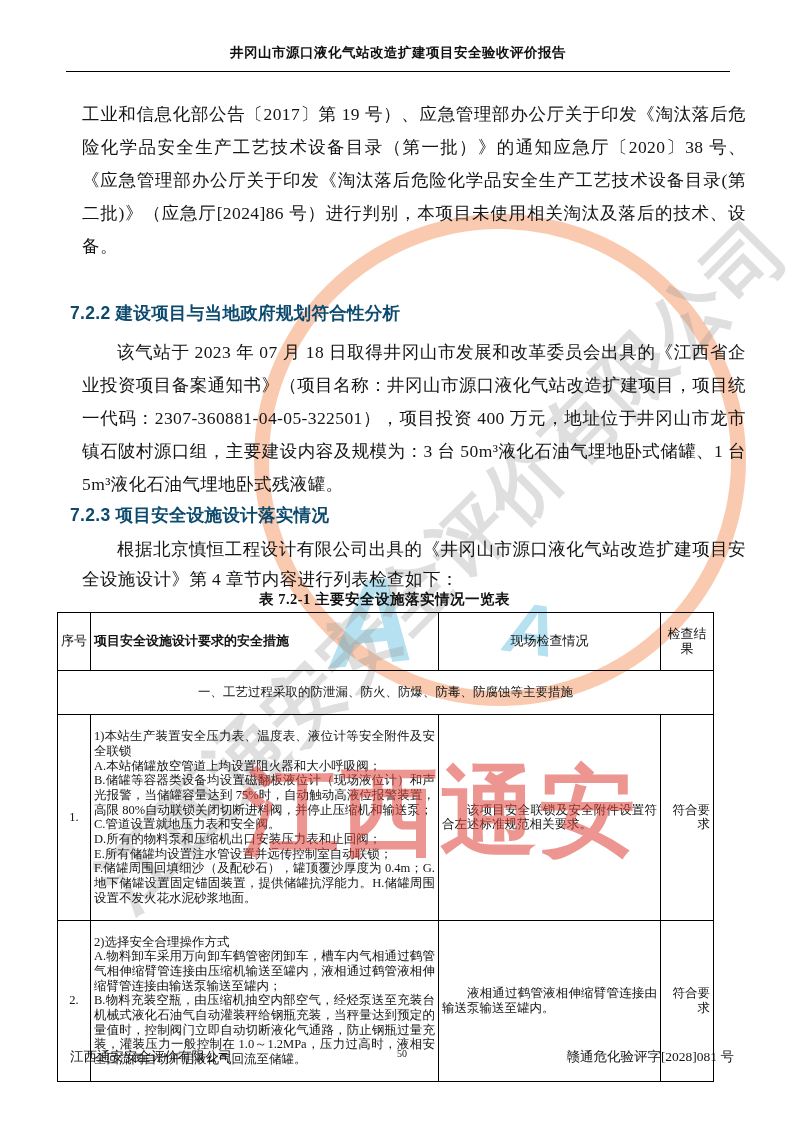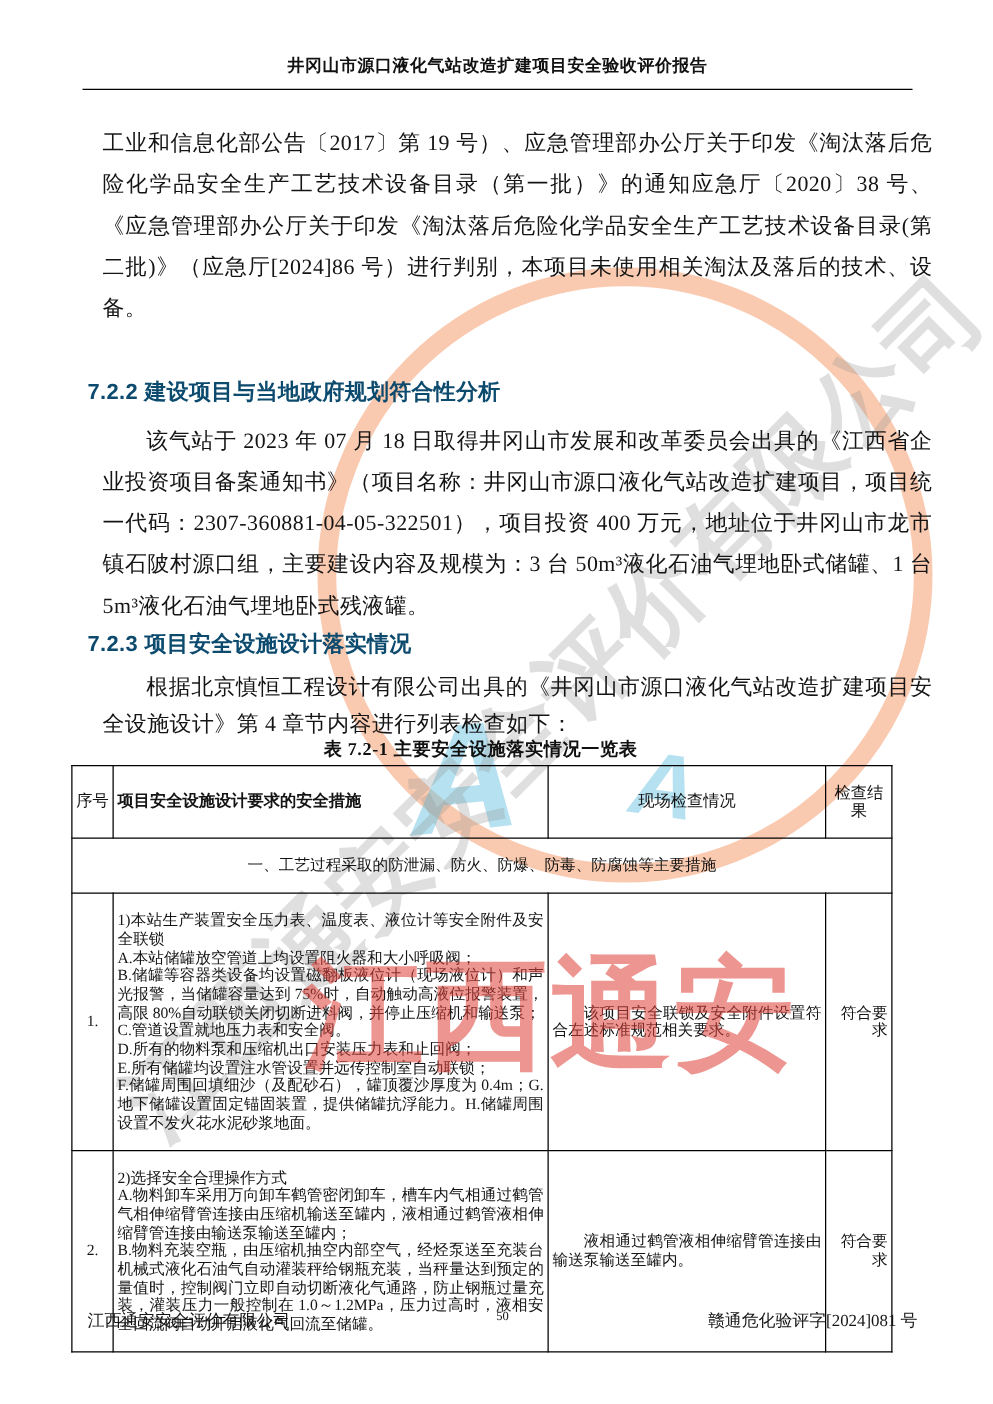--- a/index.html
+++ b/index.html
@@ -139,16 +139,16 @@
         <td class="c-res">符合要求</td>
       </tr>
     </tbody>
   </table>
 
   <div class="wm wm-red">江西通安</div>
 
   <div class="doc-footer">
     <span class="f-left">江西通安安全评价有限公司</span>
     <span class="f-center">50</span>
-    <span class="f-right">赣通危化验评字[2024]081 号</span>
+    <span class="f-right">赣通危化验评字[2028]081 号</span>
   </div>
 
 </div>
 
 </body></html>

